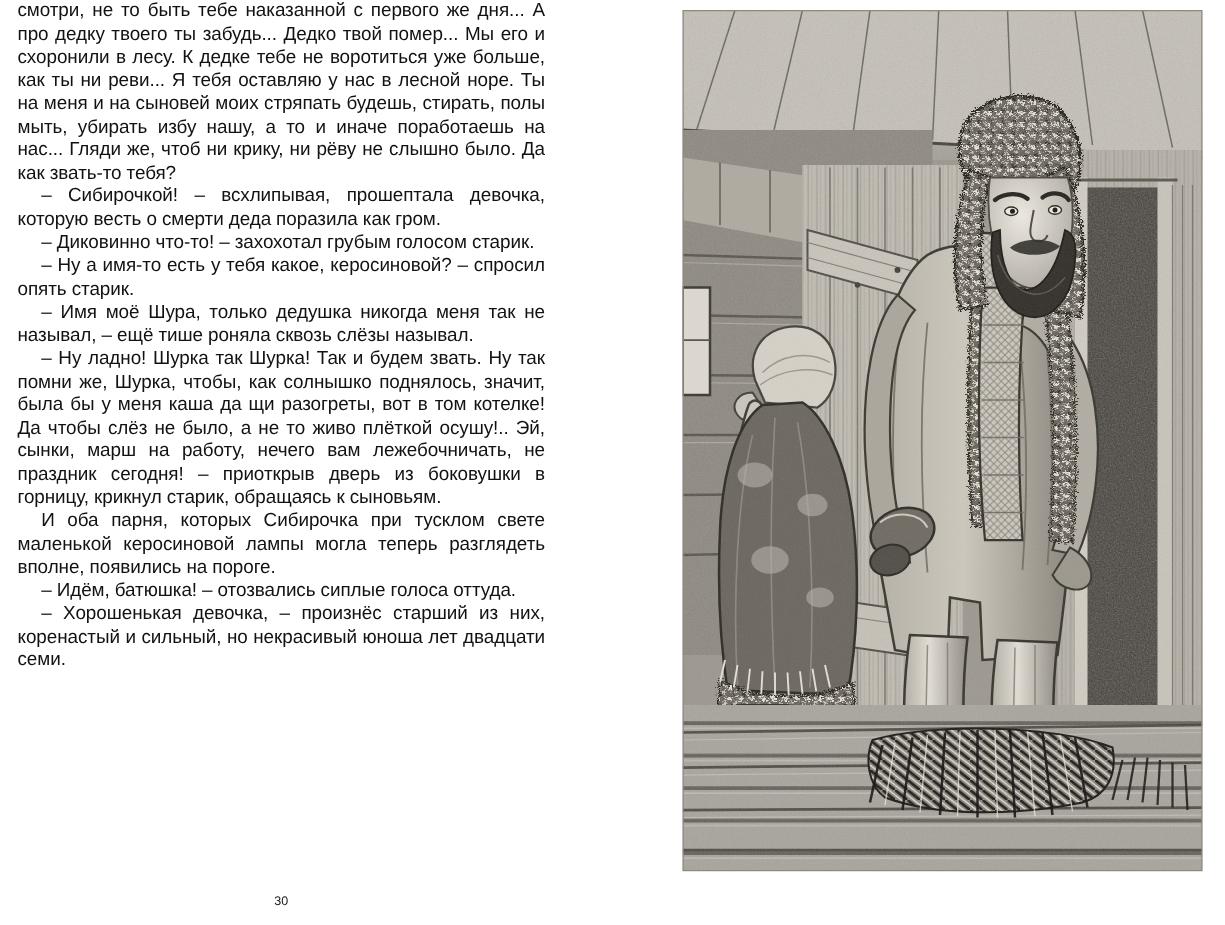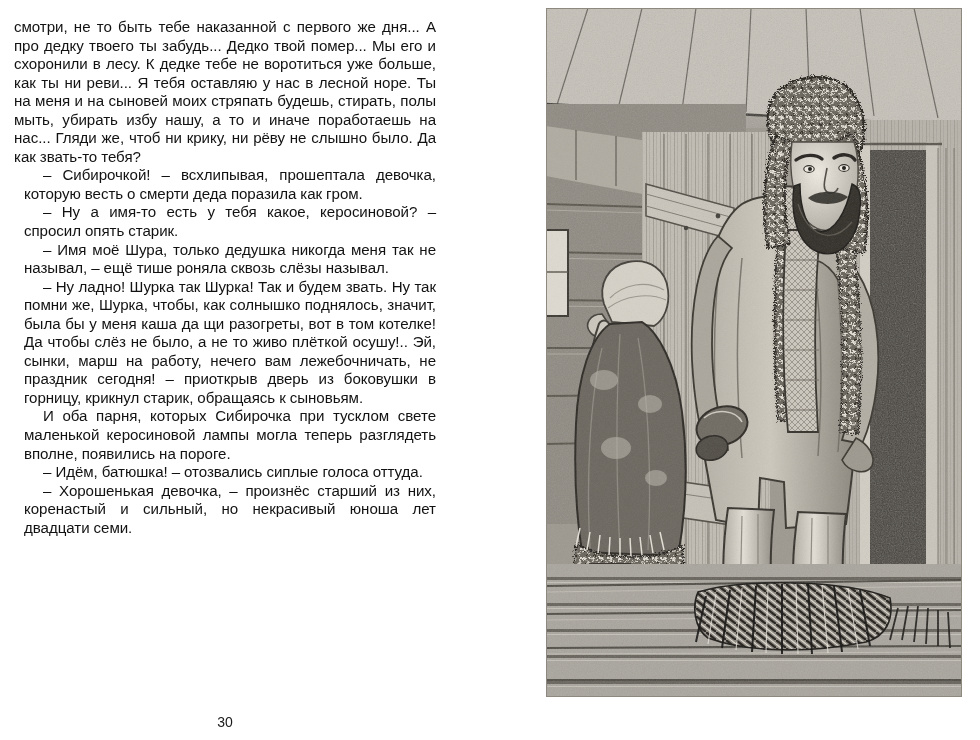--- a/index.html
+++ b/index.html
@@ -21,52 +21,51 @@
     position: relative;
     width: 980px;
     height: 740px;
     background: #ffffff;
   }
 
   
   #text-column {
     position: absolute;
     left: 14px;
-    top: 18px;
+    top: 0;
     width: 422px;
     height: 690px;
   }
 
   .para {
     margin: 0;
     font-size: 15.1px;
     line-height: 18.55px;
     color: #121212;
     text-align: justify;
     text-justify: inter-word;
     letter-spacing: -0.05px;
     word-spacing: -0.1px;
     -webkit-font-smoothing: antialiased;
   }
   .para.indent {
     text-indent: 19px;
-    margin-left: 10px;
   }
   .para.cont {
     text-indent: 0;
   }
 
   
   #folio {
     position: absolute;
     left: 0;
     top: 714px;
     width: 450px;
     text-align: center;
-    font-size: 14px;
+    font-size: 10px;
     color: #1a1a1a;
     line-height: 16px;
   }
 
   
   #illustration {
     position: absolute;
     left: 546px;
     top: 8px;
     width: 416px;
@@ -81,20 +80,21 @@
   }
 </style>
 </head>
 <body>
 
 <div id="page">
 
   <div id="text-column">
     <p class="para cont">смотри, не то быть тебе наказанной с первого же дня... А про дедку твоего ты забудь... Дедко твой помер... Мы его и схоронили в лесу. К дедке тебе не воротиться уже больше, как ты ни реви... Я тебя оставляю у нас в лесной норе. Ты на меня и на сыновей моих стряпать будешь, стирать, полы мыть, убирать избу нашу, а то и иначе поработаешь на нас... Гляди же, чтоб ни крику, ни рёву не слышно было. Да как звать-то тебя?</p>
     <p class="para indent">– Сибирочкой! – всхлипывая, прошептала девочка, которую весть о смерти деда поразила как гром.</p>
+    <p class="para indent">– Диковинно что-то! – захохотал грубым голосом старик.</p>
     <p class="para indent">– Ну а имя-то есть у тебя какое, керосиновой? – спросил опять старик.</p>
     <p class="para indent">– Имя моё Шура, только дедушка никогда меня так не называл, – ещё тише роняла сквозь слёзы называл.</p>
     <p class="para indent">– Ну ладно! Шурка так Шурка! Так и будем звать. Ну так помни же, Шурка, чтобы, как солнышко поднялось, значит, была бы у меня каша да щи разогреты, вот в том котелке! Да чтобы слёз не было, а не то живо плёткой осушу!.. Эй, сынки, марш на работу, нечего вам лежебочничать, не праздник сегодня! – приоткрыв дверь из боковушки в горницу, крикнул старик, обращаясь к сыновьям.</p>
     <p class="para indent">И оба парня, которых Сибирочка при тусклом свете маленькой керосиновой лампы могла теперь разглядеть вполне, появились на пороге.</p>
     <p class="para indent">– Идём, батюшка! – отозвались сиплые голоса оттуда.</p>
     <p class="para indent">– Хорошенькая девочка, – произнёс старший из них, коренастый и сильный, но некрасивый юноша лет двадцати семи.</p>
   </div>
 
   <div id="folio">30</div>
 

